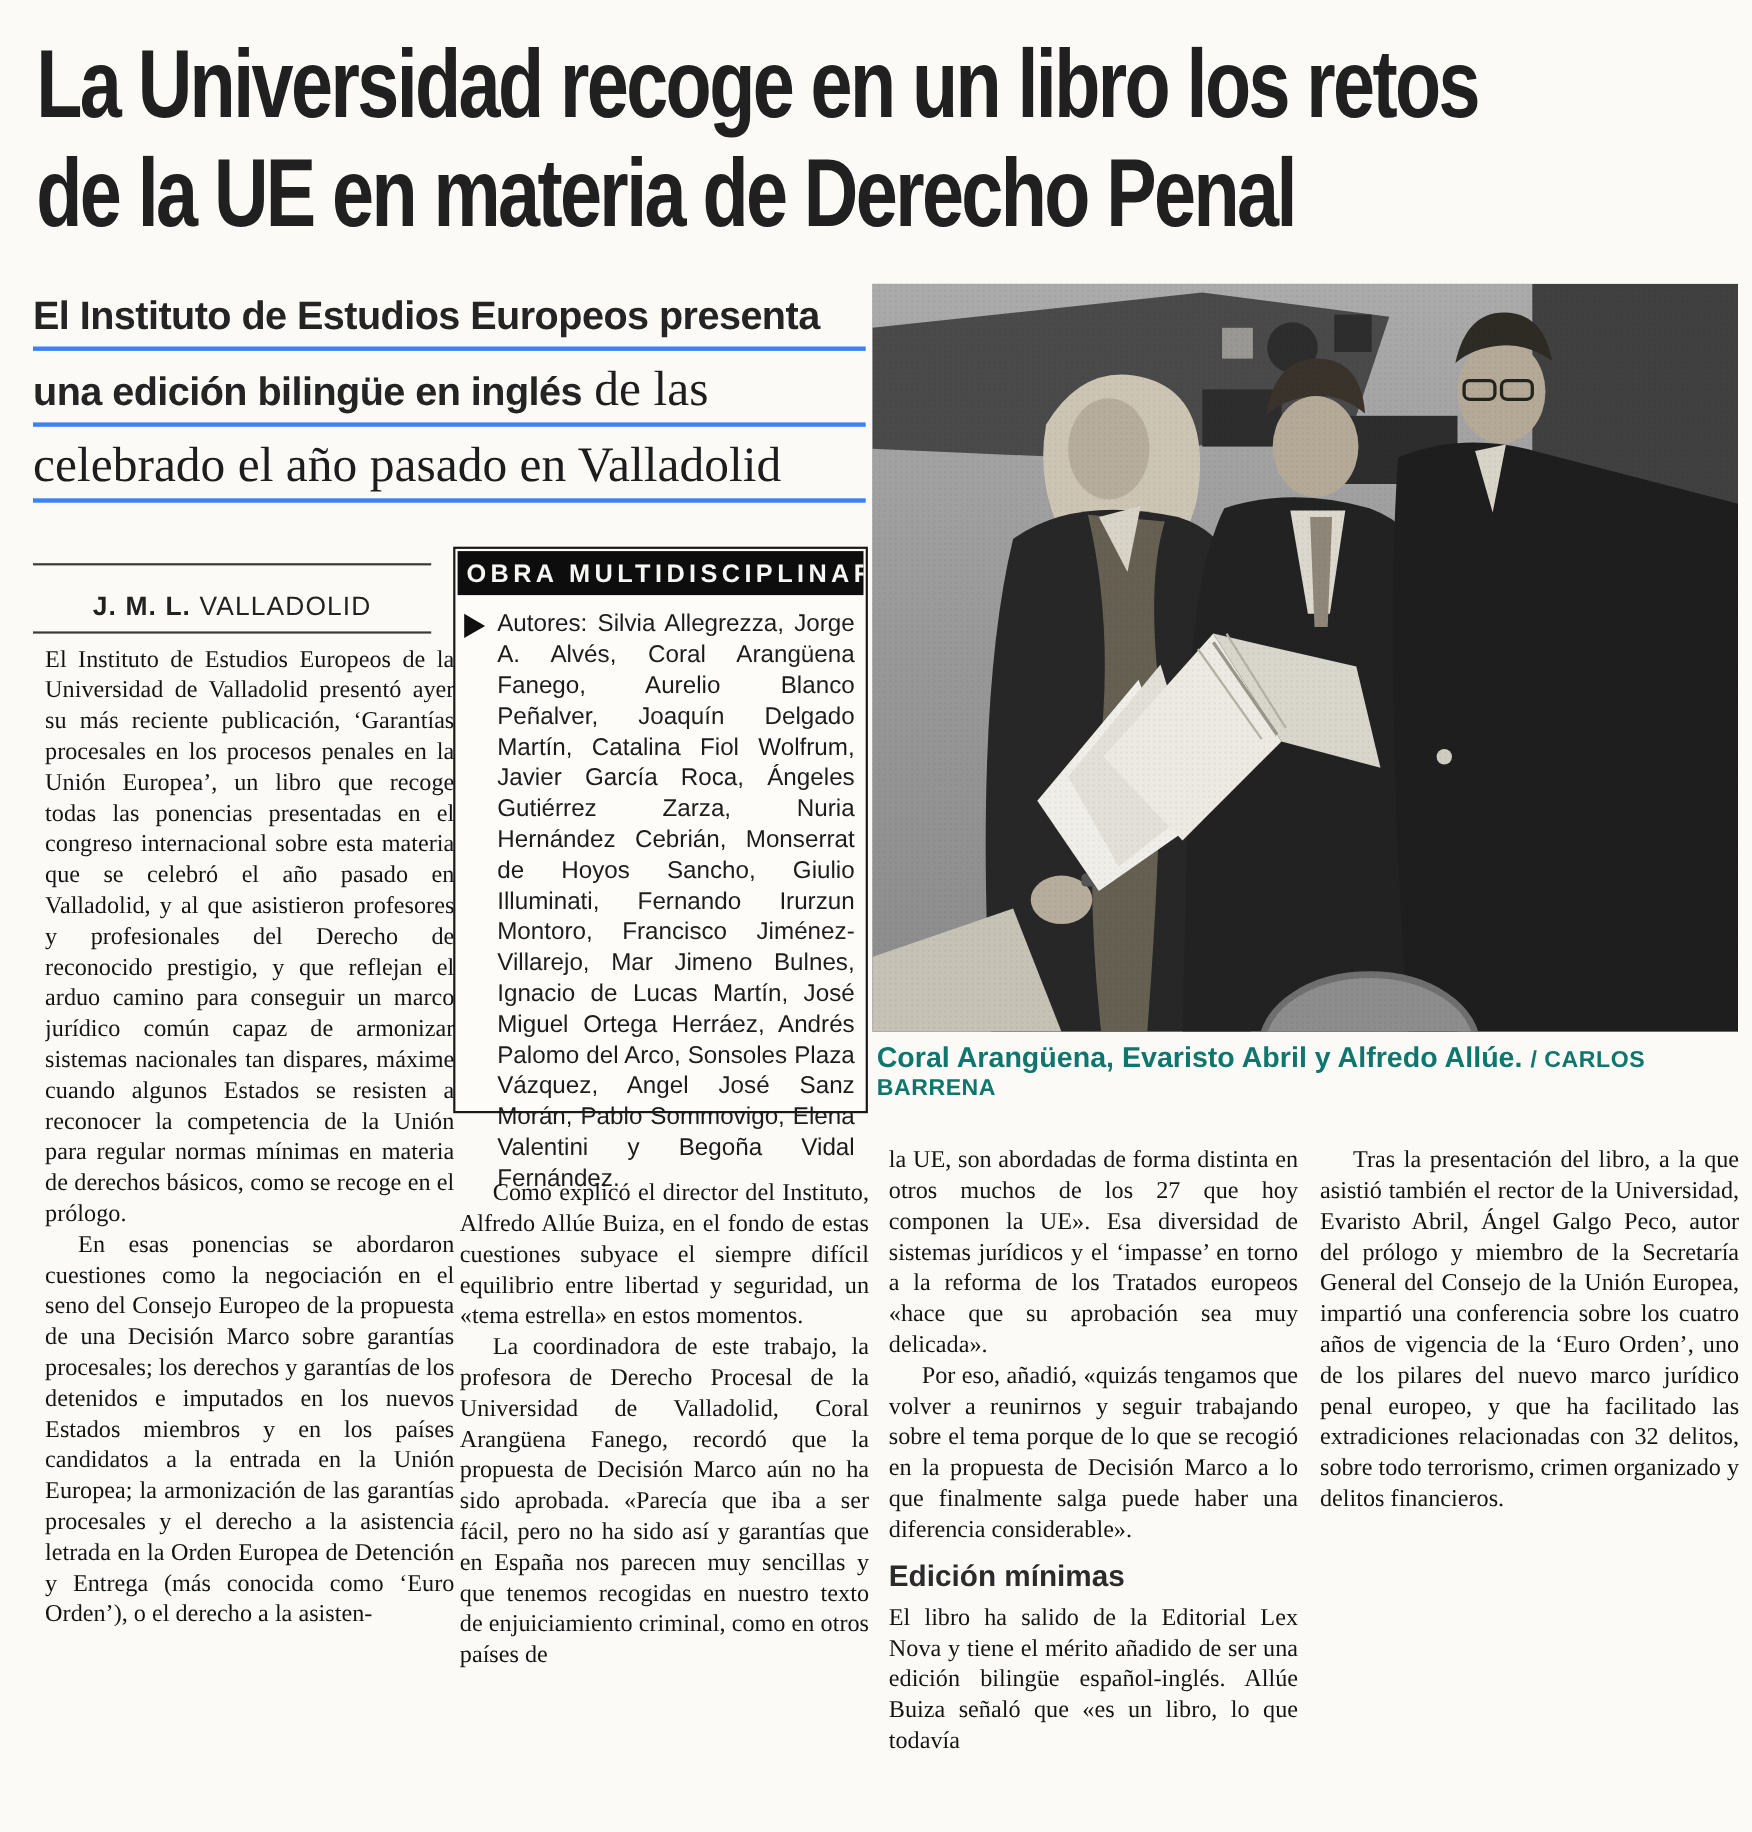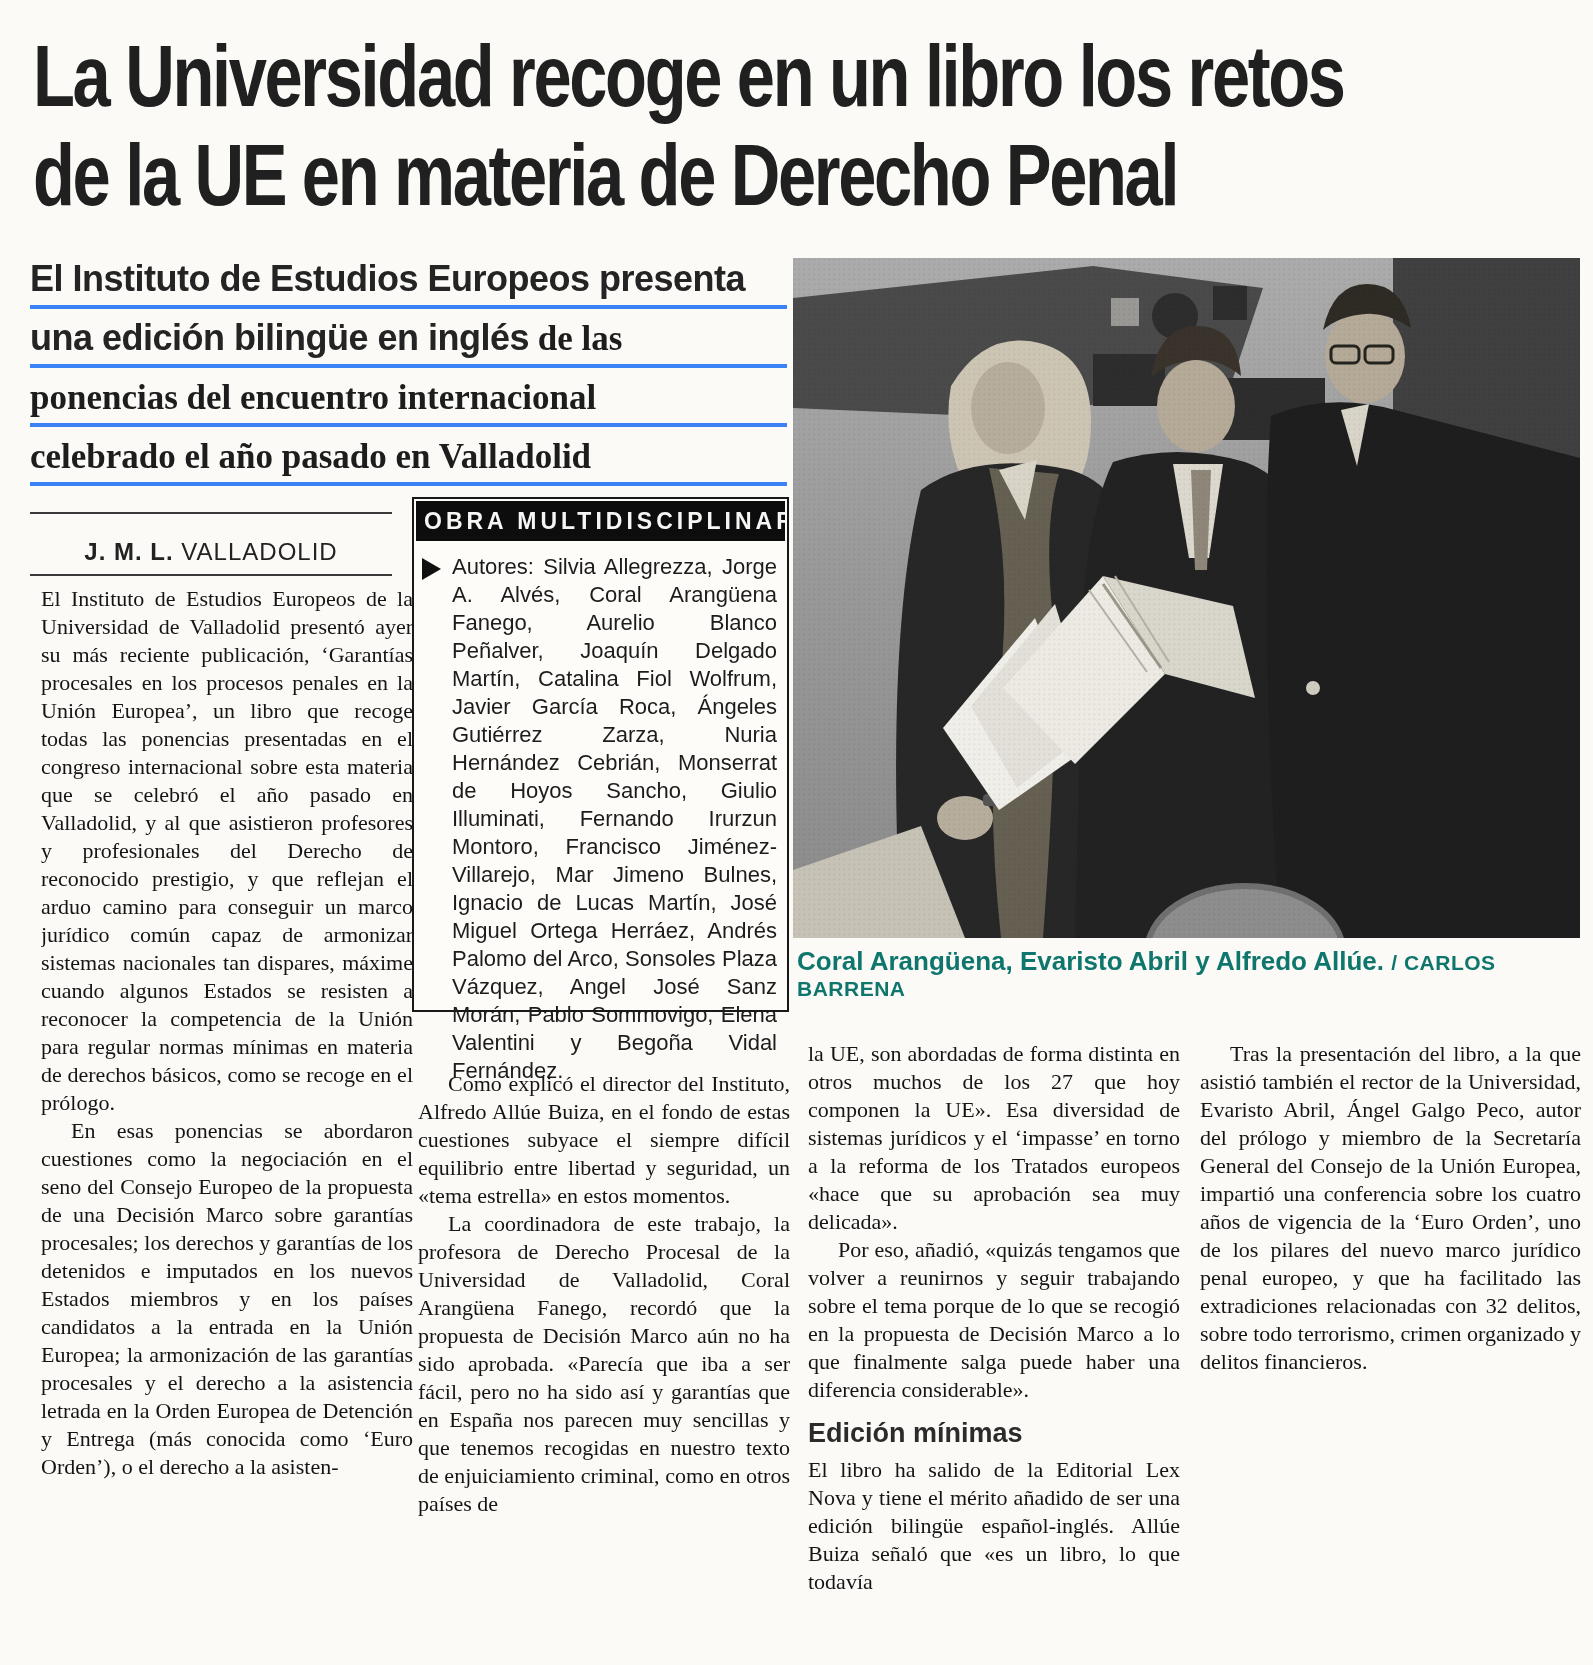--- a/index.html
+++ b/index.html
@@ -27,21 +27,21 @@
     padding:8px 0 5px;
     border-bottom:4px solid #3b82f6;
     white-space:nowrap; overflow:hidden;
   }
   .sf-bold {
     font-family:"Liberation Sans", sans-serif;
     font-weight:700; font-size:36px; letter-spacing:-0.5px; color:#242424;
   }
   .sf-serif {
     font-family:"Liberation Serif", serif;
-    font-weight:700; font-size:35px; color:#1d1d1d;
+    font-weight:400; font-size:45px; color:#1d1d1d;
   }
   
   .byline {
     position:absolute; left:30px; top:512px; width:362px;
     border-top:2px solid #3a3a3a; border-bottom:2px solid #3a3a3a;
     text-align:center; padding:24px 0 8px;
     font-family:"Liberation Sans", sans-serif; font-size:24px; color:#222;
     letter-spacing:1px;
   }
   .byline .b-author { font-weight:700; }
@@ -108,23 +108,20 @@
   <span class="hl-line">La Universidad recoge en un libro los retos</span>
   <span class="hl-line">de la UE en materia de Derecho Penal</span>
 </div>
 
 <div class="standfirst">
   <div class="sf-line">
     <span class="sf-bold">El Instituto de Estudios Europeos presenta</span><span class="sf-serif"></span>
   </div>
   <div class="sf-line">
     <span class="sf-bold">una edición bilingüe en inglés</span><span class="sf-serif"> de las</span>
-  </div>
-  <div class="sf-line">
-    <span class="sf-bold"></span><span class="sf-serif">ponencias del encuentro internacional</span>
   </div>
   <div class="sf-line">
     <span class="sf-bold"></span><span class="sf-serif">celebrado el año pasado en Valladolid</span>
   </div>
 </div>
 
 <div class="byline">
   <span class="b-author">J. M. L.</span><span class="b-place"> VALLADOLID</span>
 </div>
 

